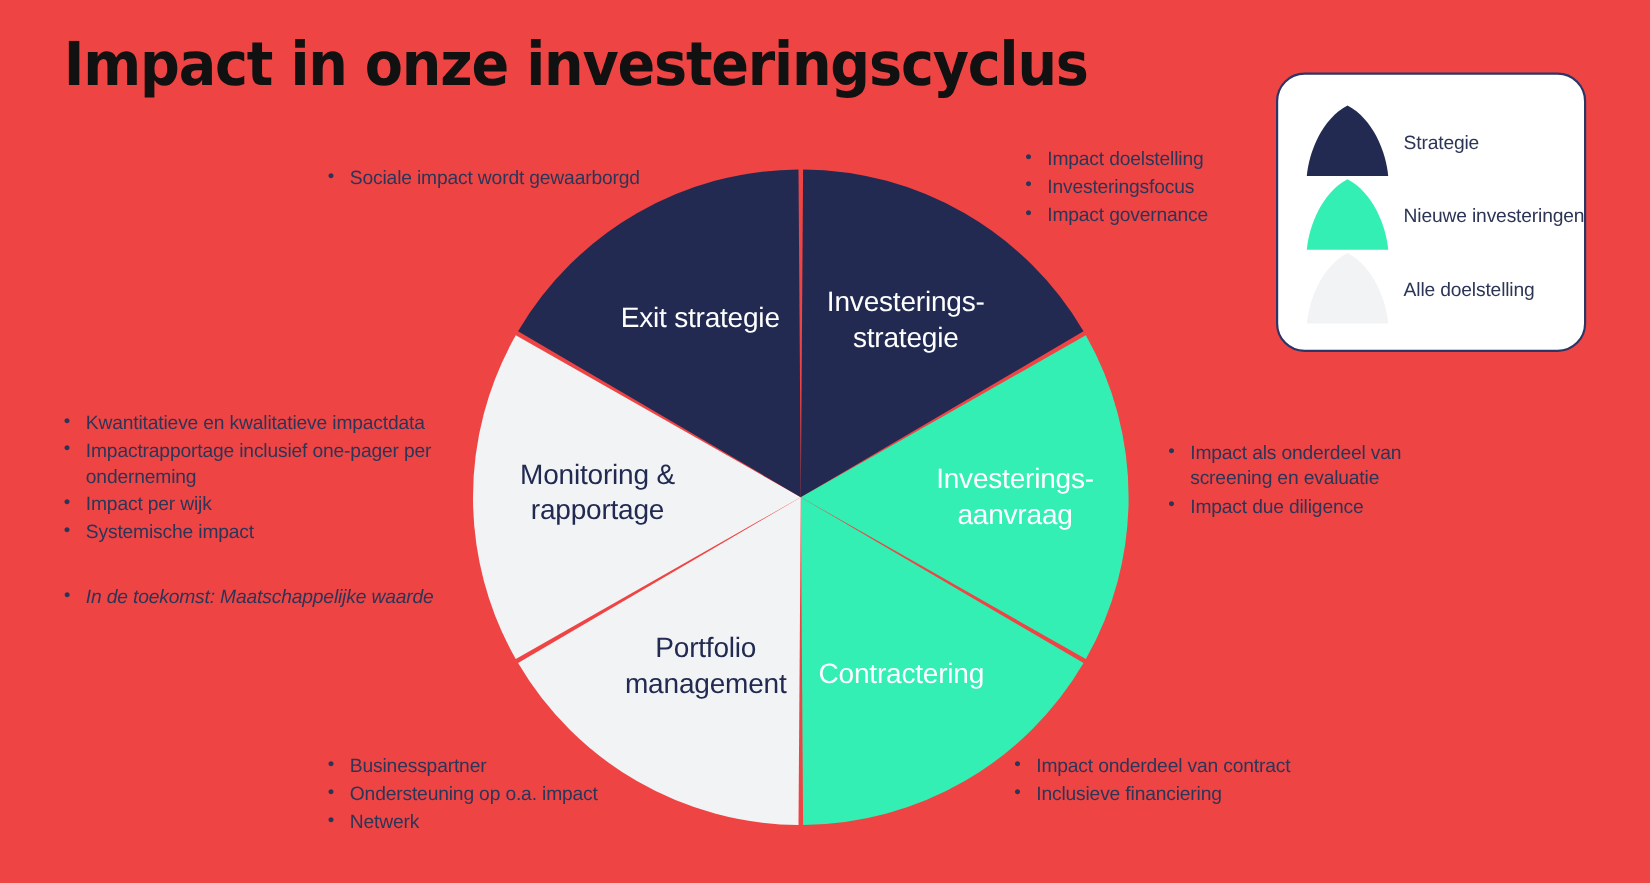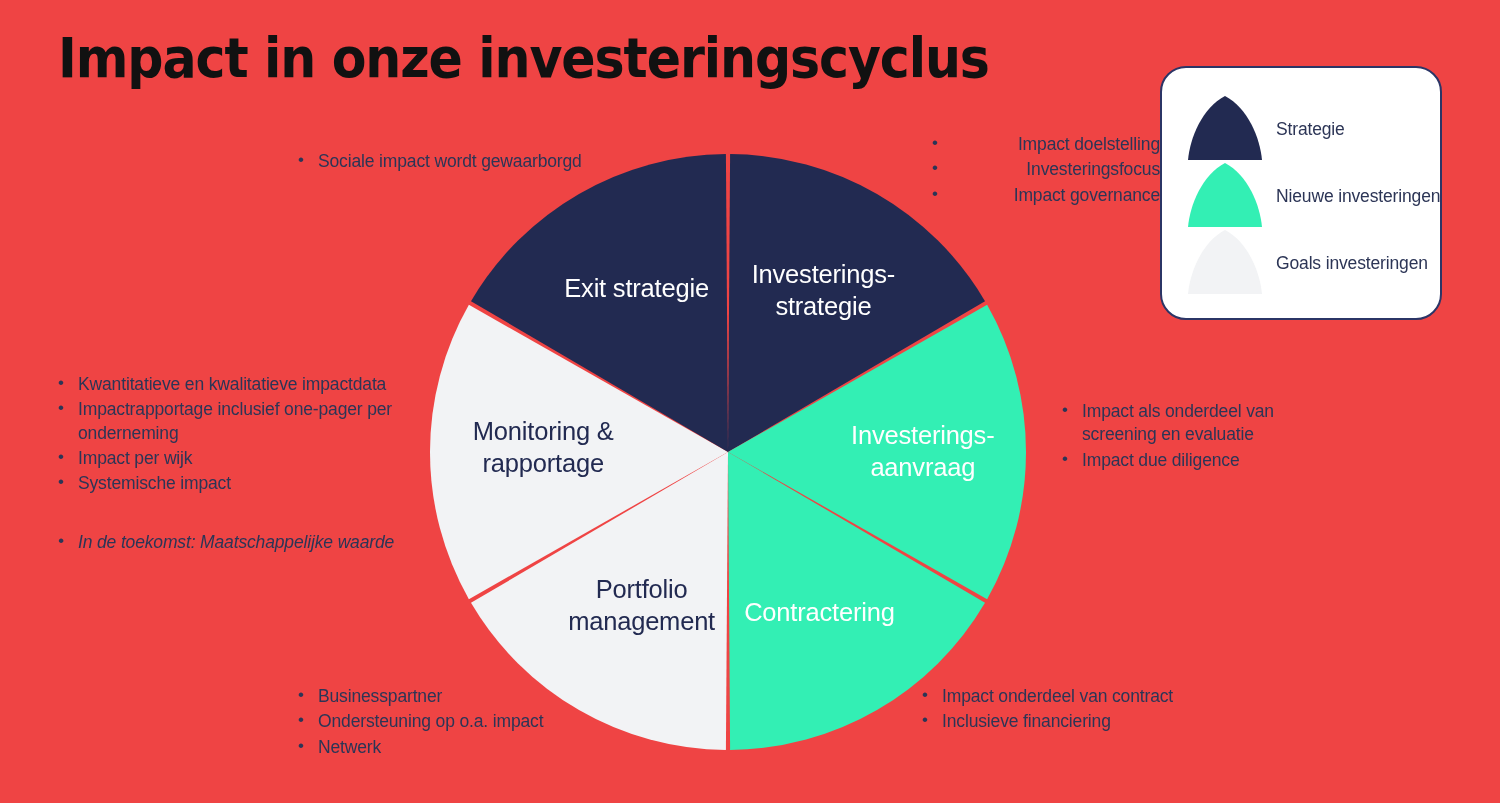--- a/index.html
+++ b/index.html
@@ -74,21 +74,21 @@
     content: "\2022";
     position: absolute;
     left: 2px;
     top: -1px;
     font-size: 17px;
     color: #2c3556;
   }
   .callout li.italic { font-style: italic; margin-top: 36px; }
 
   #callout-exit      { left: 296px; top: 150px; width: 340px; }
-  #callout-strategie { left: 930px; top: 133px; width: 230px; text-align: right; }
+  #callout-strategie { left: 930px; top: 133px; width: 230px; }
   #callout-aanvraag  { left: 1060px; top: 400px; width: 245px; }
   #callout-contract  { left: 920px; top: 685px; width: 300px; }
   #callout-portfolio { left: 296px; top: 685px; width: 290px; }
   #callout-monitoring{ left: 56px;  top: 373px; width: 370px; }
 
   
   #legend {
     position: absolute;
     left: 1160px;
     top: 66px;
@@ -207,17 +207,17 @@
     <div class="legend-row" id="legend-row-1">
       <svg class="legend-swatch" viewBox="0 0 78 70">
         <path class="lg-path" d="M39 2 C 62 14, 74 44, 76 66 L 2 66 C 4 44, 16 14, 39 2 Z" fill="#33efb4"></path>
       </svg>
       <span class="legend-text">Nieuwe investeringen</span>
     </div>
     <div class="legend-row" id="legend-row-2">
       <svg class="legend-swatch" viewBox="0 0 78 70">
         <path class="lg-path" d="M39 2 C 62 14, 74 44, 76 66 L 2 66 C 4 44, 16 14, 39 2 Z" fill="#f2f3f5"></path>
       </svg>
-      <span class="legend-text">Goals investeringen</span>
+      <span class="legend-text">Alle doelstelling</span>
     </div>
   </div>
 
 </div>
 
 </body></html>

